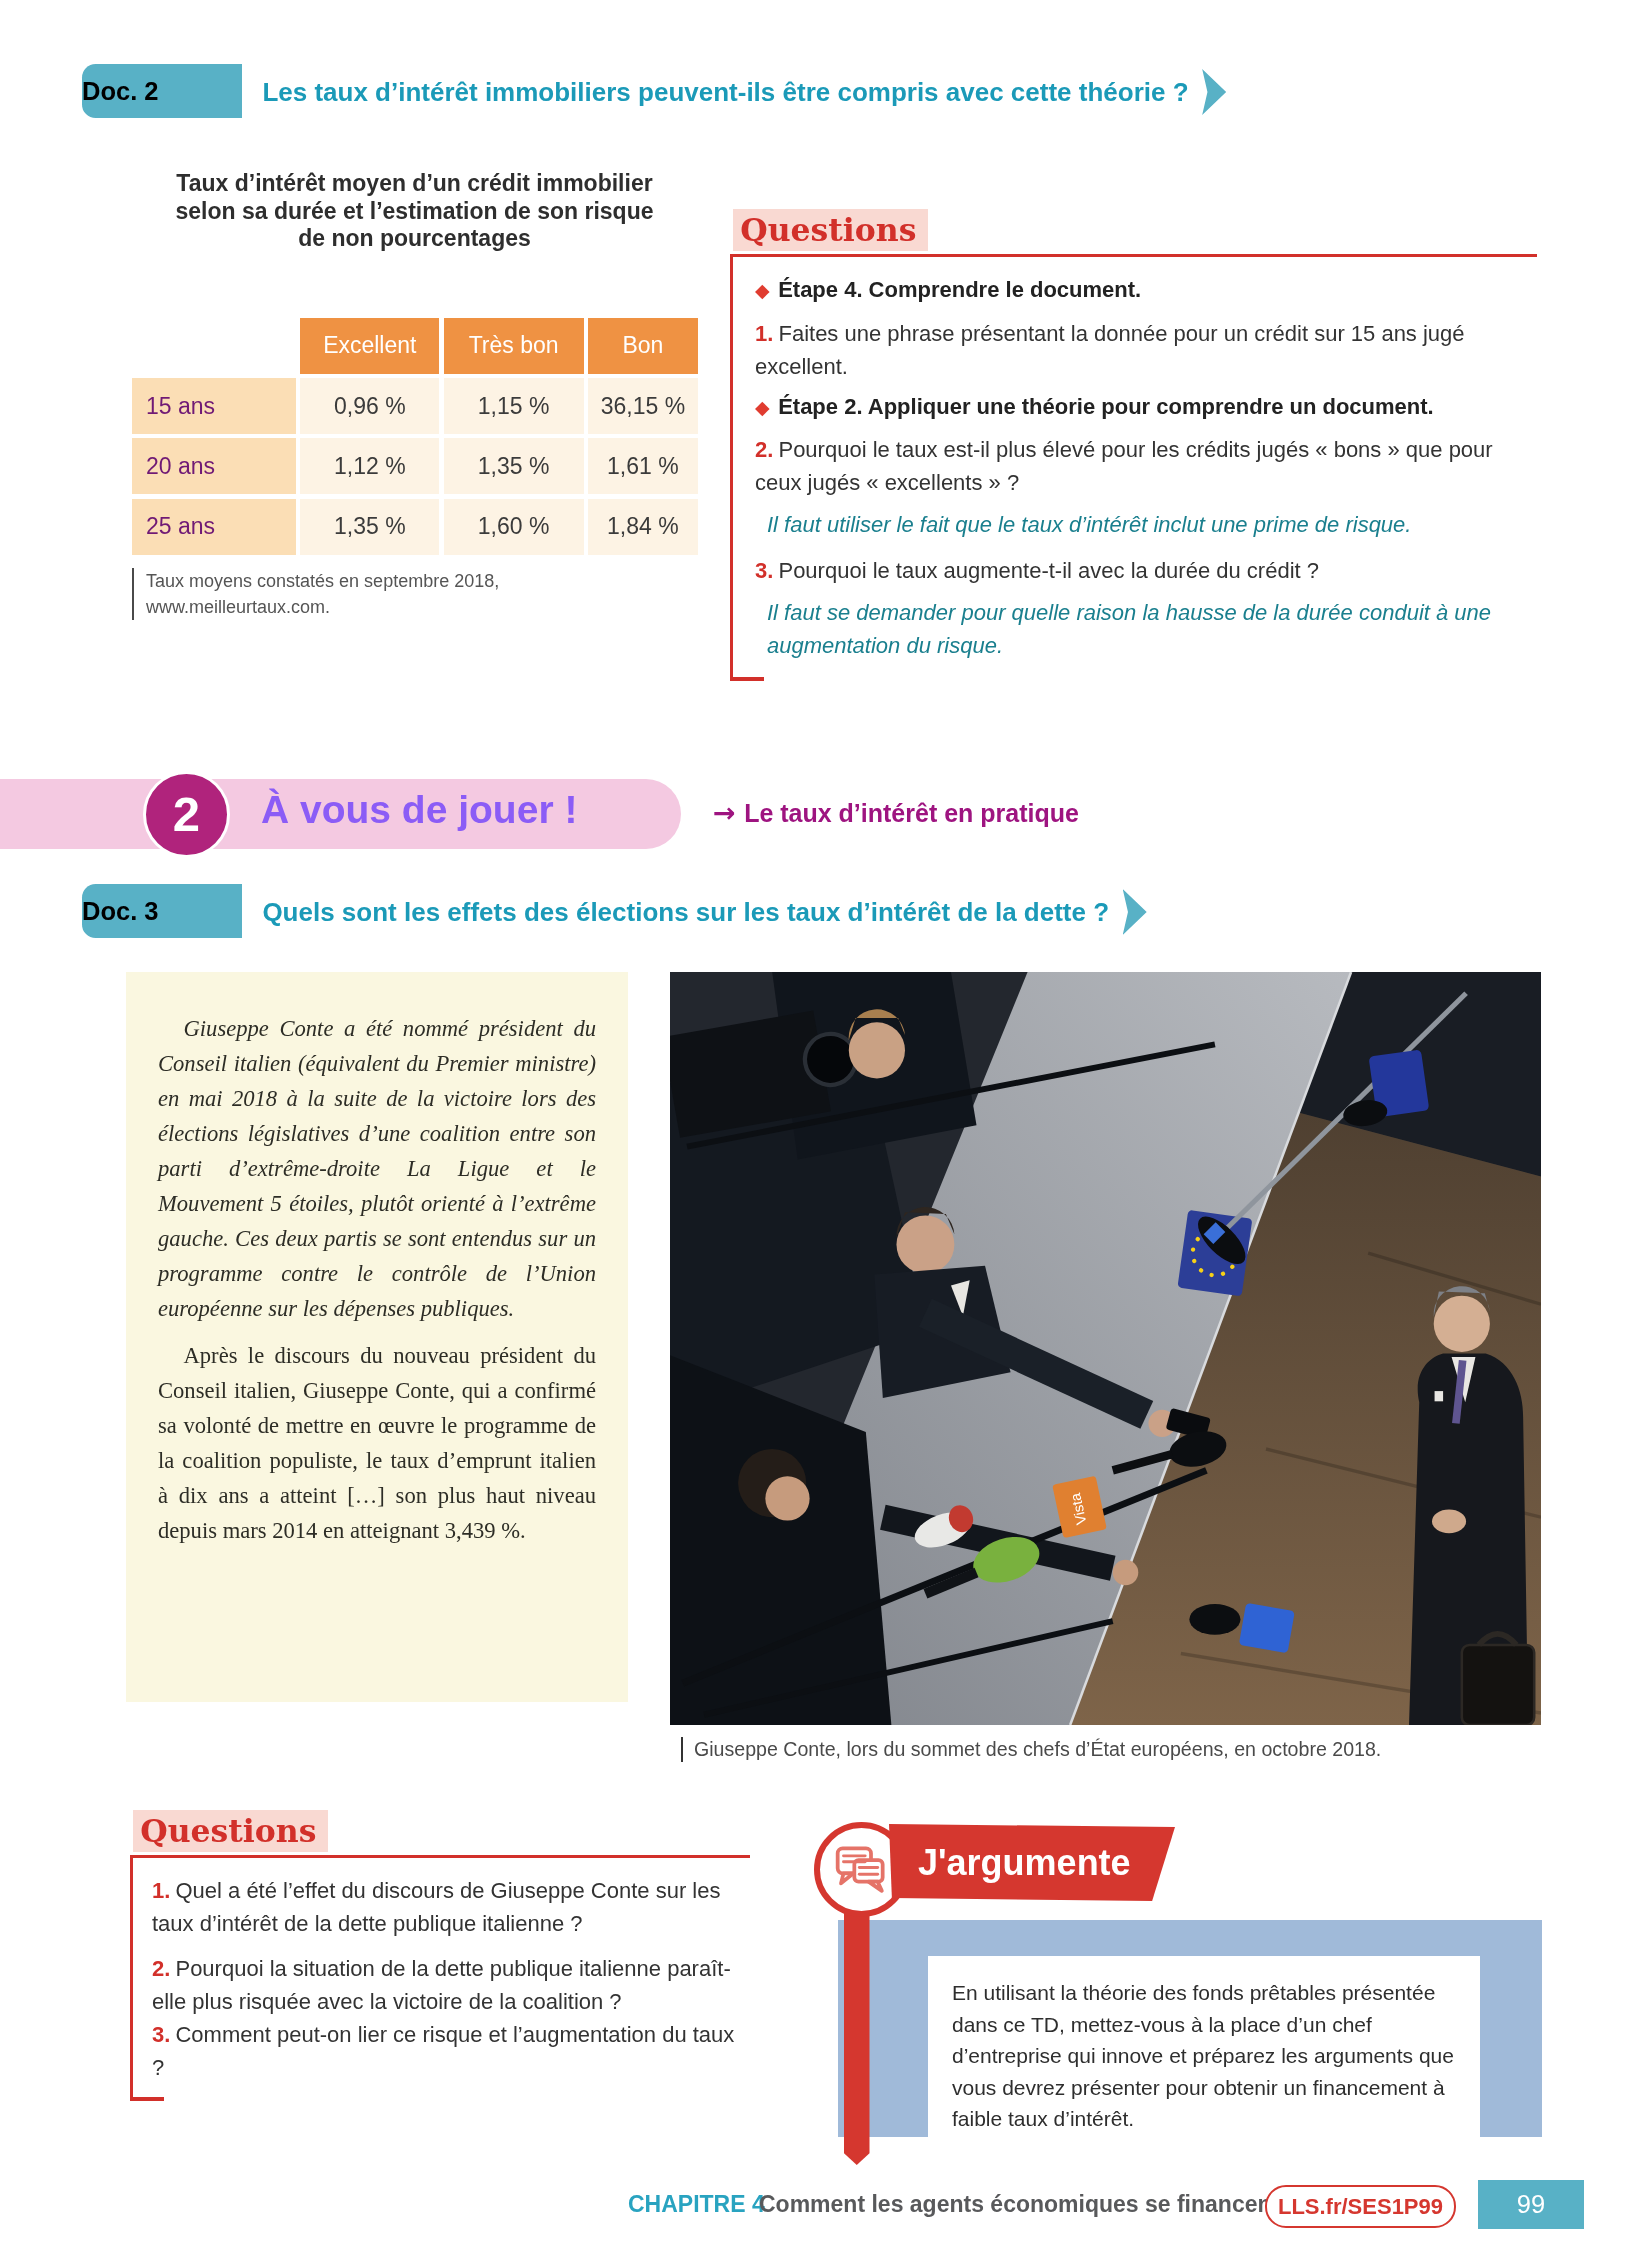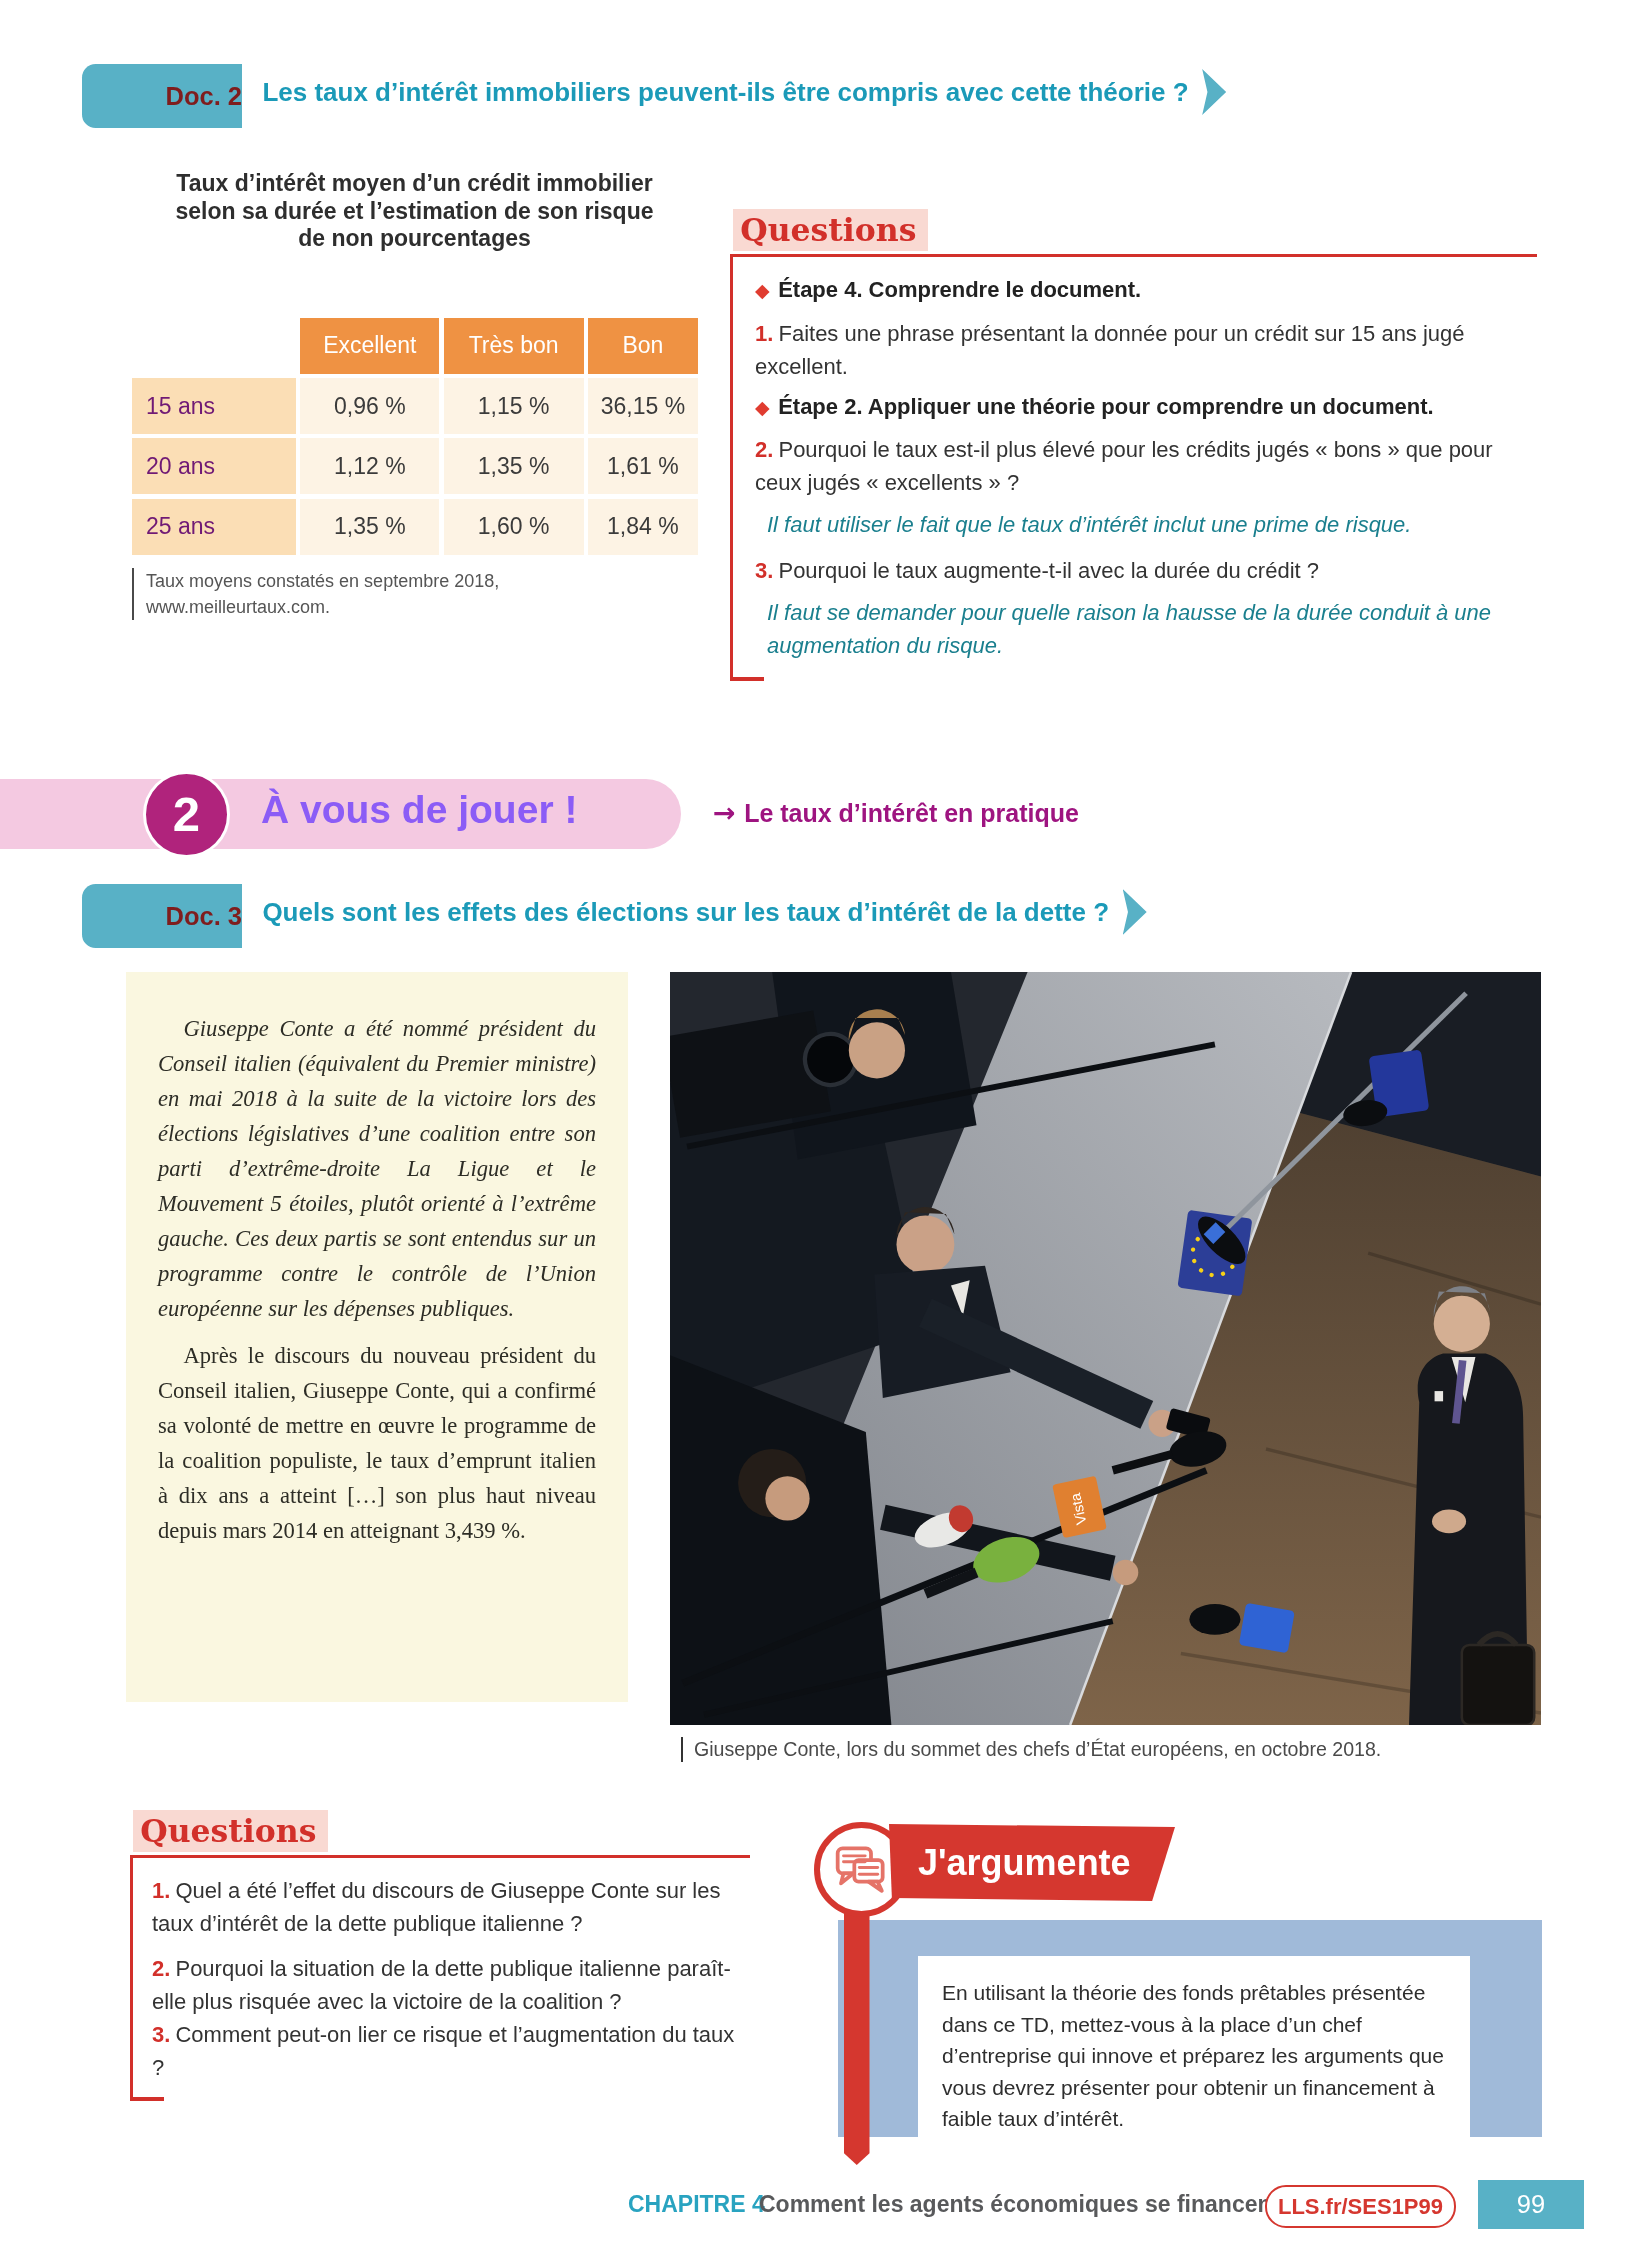--- a/index.html
+++ b/index.html
@@ -7,22 +7,22 @@
   .page {
     position:relative; width:1635px; height:2261px; background:#ffffff;
     font-family:"Liberation Sans", sans-serif; color:#333; overflow:hidden;
   }
 
   
   .doc-header { position:absolute; left:82px; width:822px; height:54px; }
   .doc-header .hline { position:absolute; top:0; left:94px; right:0; height:3.4px; background:#58b1c6; }
   .doc-header .inner { position:absolute; left:0; top:0; display:flex; }
   .doc-tab {
-    width:160px; height:64px; background:#58b1c6; border-radius:13.6px 0 0 13.6px;
-    color:#7f1d1d; font-weight:bold; font-size:25.5px; display:flex; align-items:center; justify-content:flex-end;
+    width:160px; height:54px; background:#58b1c6; border-radius:13.6px 0 0 13.6px;
+    color:#000000; font-weight:bold; font-size:25.5px; display:flex; align-items:center; justify-content:flex-start;
     position:relative; z-index:1;
   }
   .doc-titlebar { height:54px; background:#fff; display:flex; align-items:center; padding:3.4px 13.6px 0 20.4px; }
   .doc-title { color:#1b9ab8; font-weight:bold; font-size:26px; white-space:nowrap; }
   .doc-arrow { width:24px; height:46px; margin-top:5.1px; background:#58b1c6; clip-path:polygon(0 0,100% 50%,0 100%,22% 50%); }
 
   
   .tablewrap { position:absolute; left:132px; top:170px; width:565px; }
   .table-title { font-size:23px; font-weight:bold; color:#2e2e2e; text-align:center; line-height:1.2; max-width:499px; margin:0 auto 65px auto; }
   .rate-grid { display:grid; grid-template-columns:164px 139px 140px 110px; gap:4.3px; }
@@ -92,21 +92,21 @@
   .jarg-circle {
     position:absolute; left:13.6px; top:15.3px; width:95px; height:95px; background:#fff;
     border:6px solid #d5372f; border-radius:50%; display:flex; align-items:center; justify-content:center;
   }
   .jarg-banner {
     position:absolute; left:89px; top:17px; width:286px; height:77px; background:#d5372f;
     clip-path:polygon(0 0,100% 4%,92% 100%,1% 96%);
     display:flex; align-items:center; padding-left:29px;
     color:#fff; font-size:36px; font-weight:bold;
   }
-  .jarg-white { position:absolute; left:118px; top:149px; width:552px; height:188px; background:#fff; padding:21px 24px; }
+  .jarg-white { position:absolute; left:128px; top:149px; width:552px; height:188px; background:#fff; padding:21px 24px; }
   .jarg-text { font-size:21px; line-height:1.5; color:#2e2e2e; }
 
   
   .foot-chapter { position:absolute; left:628px; top:2191px; font-size:23px; font-weight:bold; color:#29a3c0; }
   .foot-title { position:absolute; left:759px; top:2191px; font-size:23px; font-weight:bold; color:#58595b; }
   .foot-pill {
     position:absolute; left:1265px; top:2185px; width:191px; height:43px;
     border:2.6px solid #d5372f; border-radius:21px; background:#fff;
     display:flex; align-items:center; justify-content:center;
     font-size:22px; font-weight:bold; color:#d5372f;

